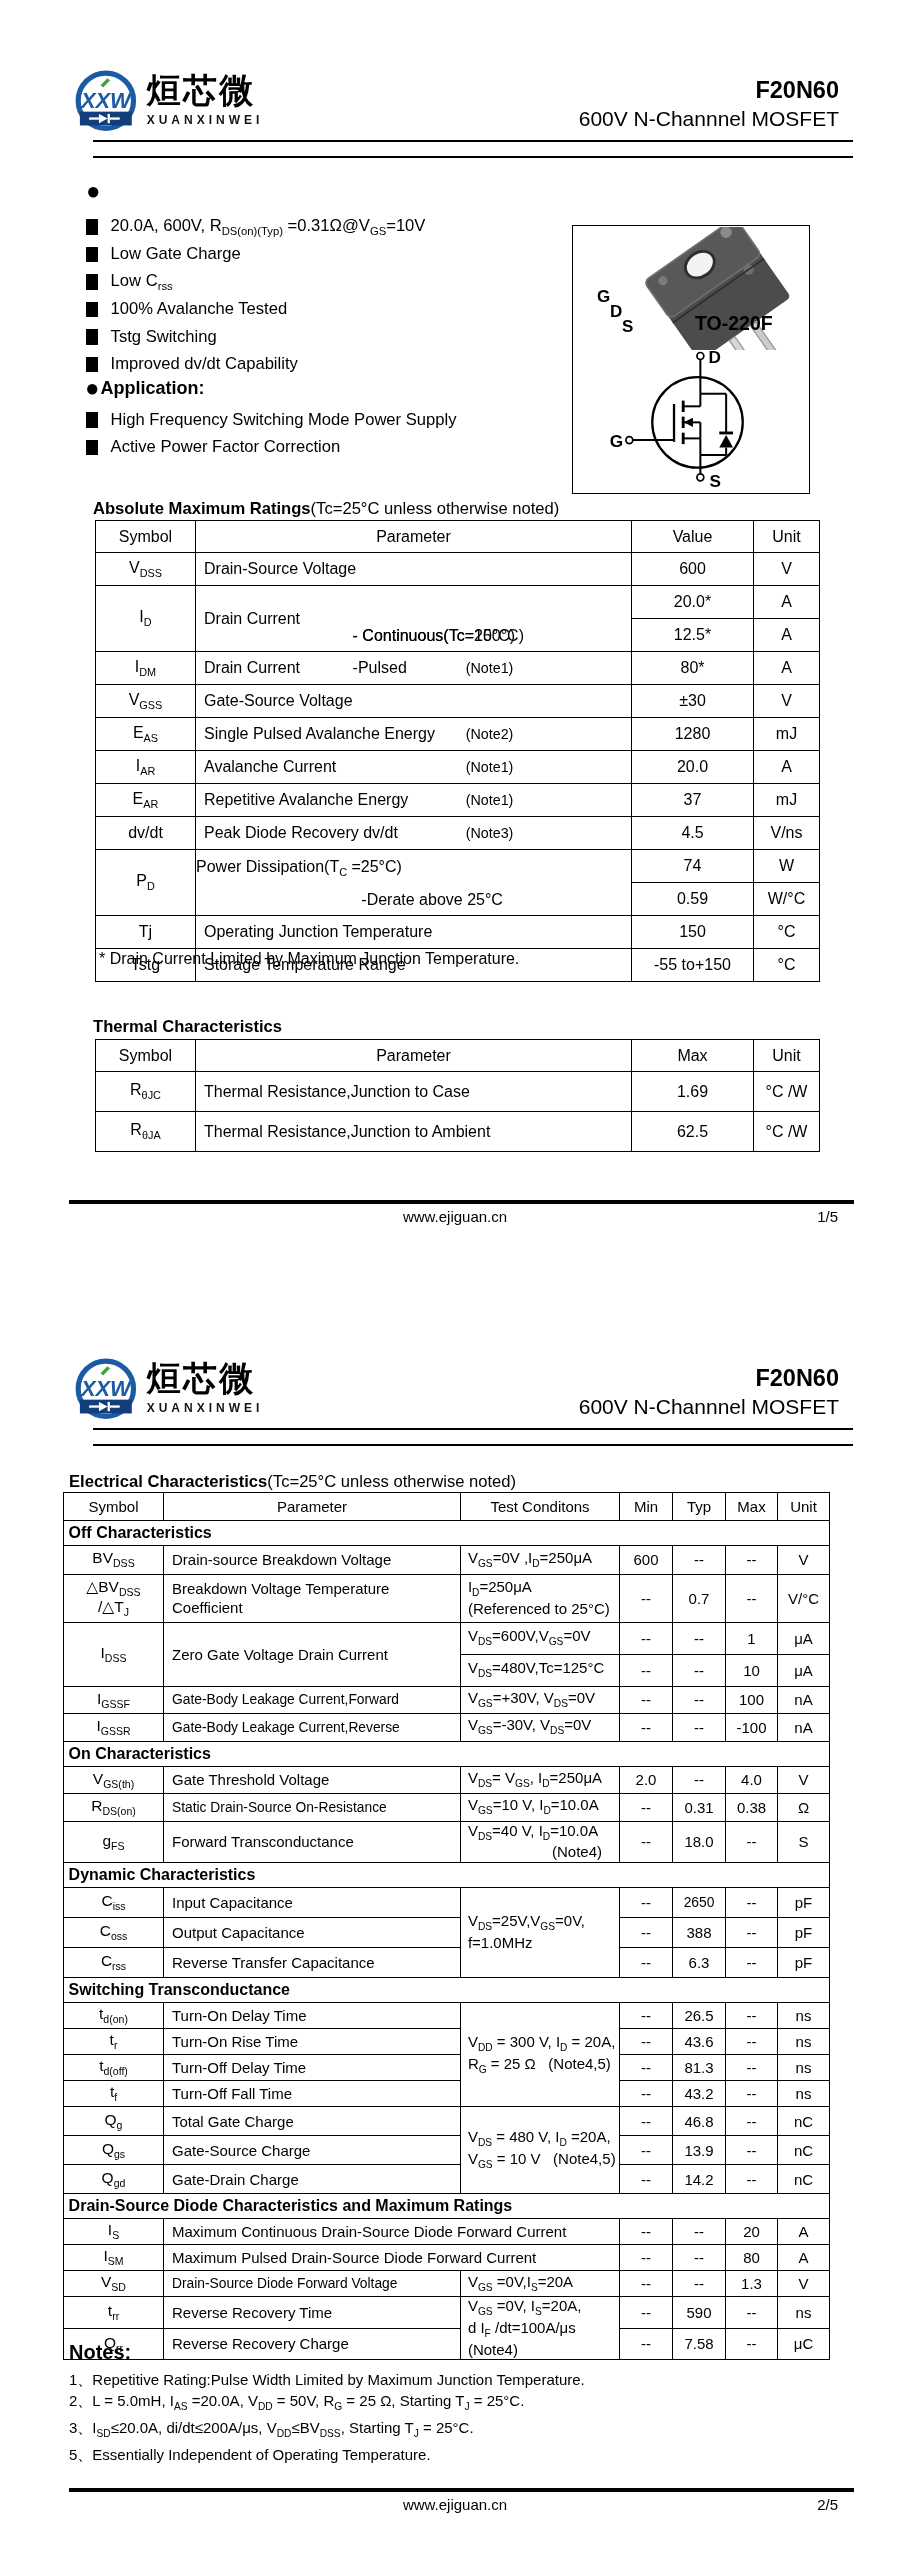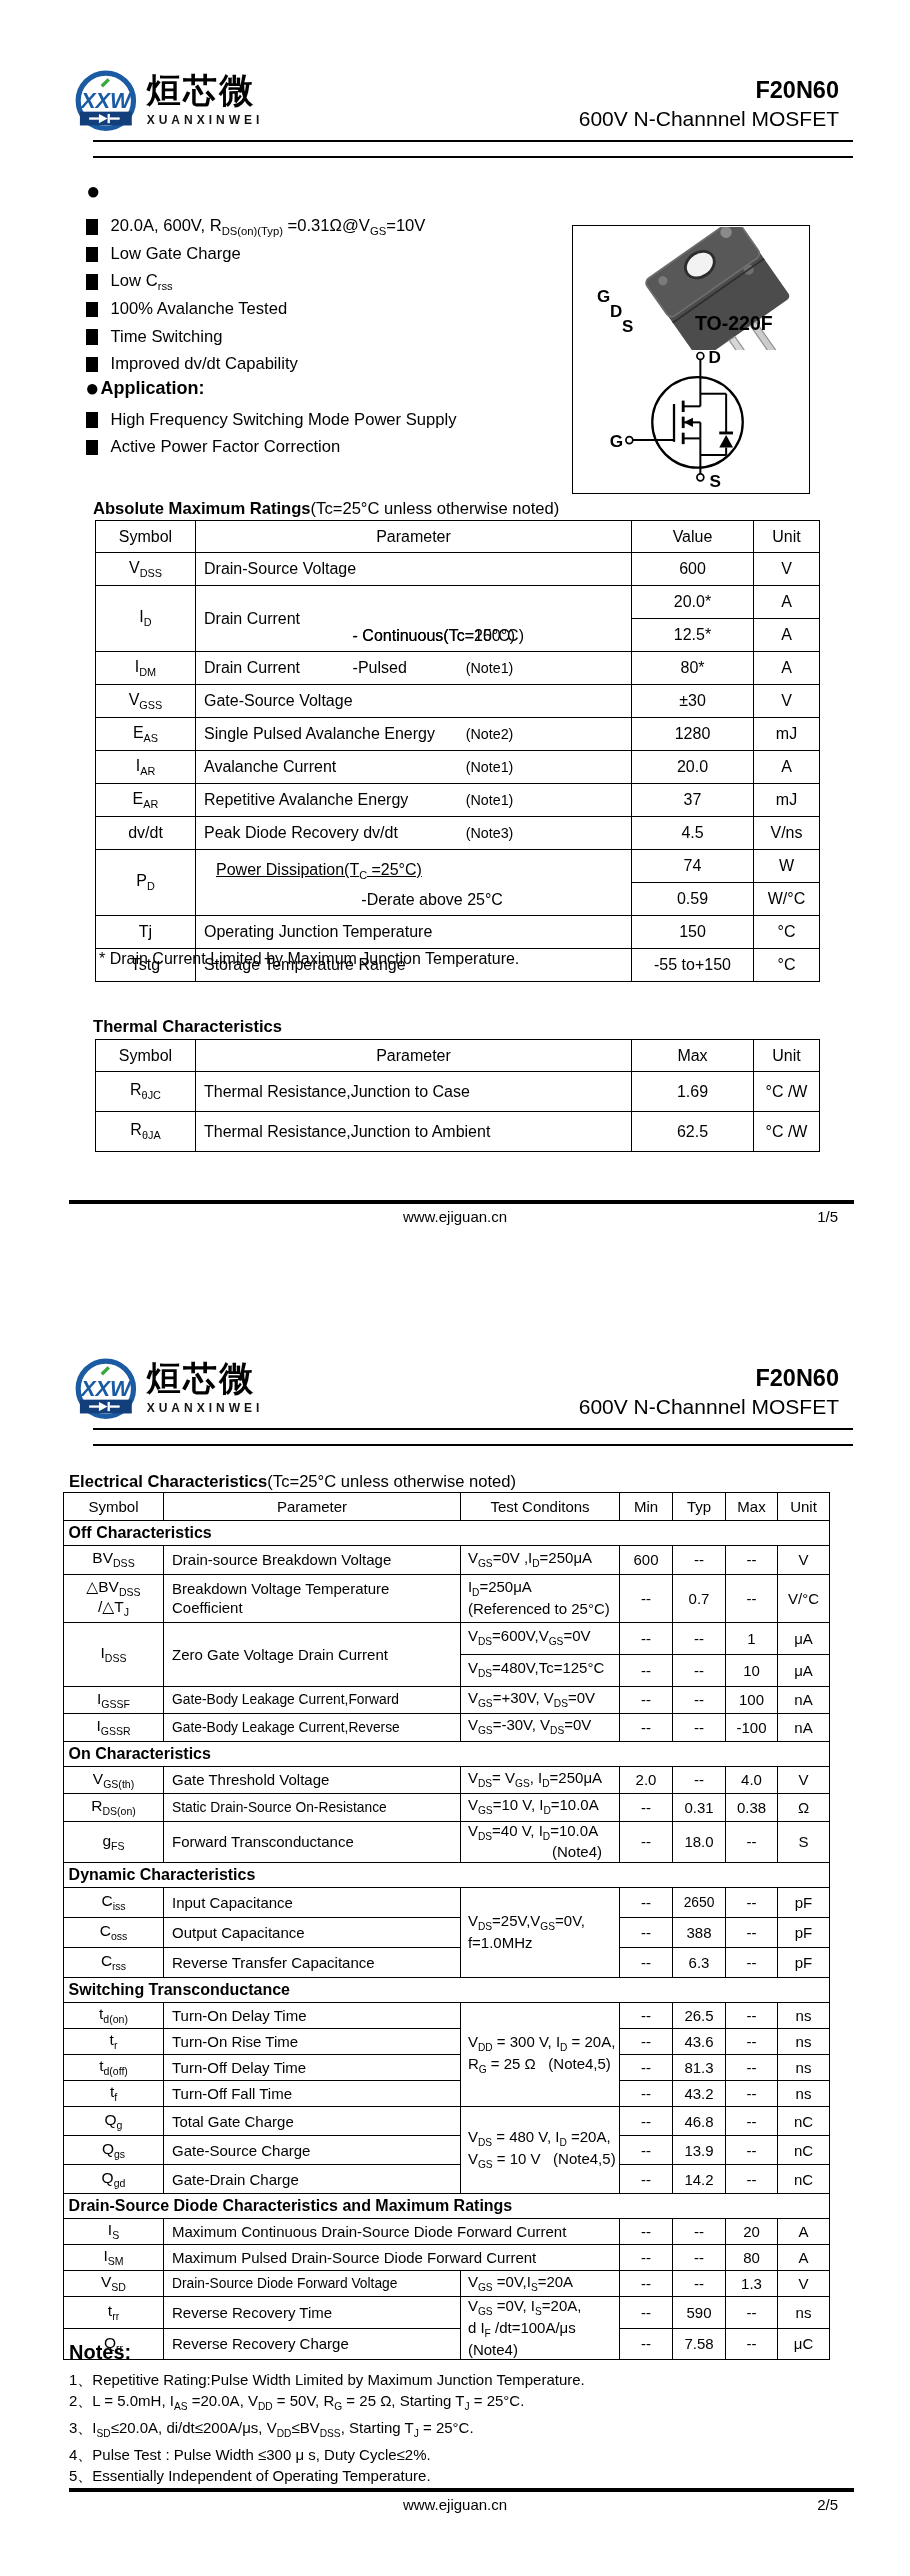--- a/index.html
+++ b/index.html
@@ -47,21 +47,21 @@
   td.l{text-align:left;padding-left:8px;position:relative;}
   td.sym{text-align:center;font-size:16px;}
   .t3 td.sym{font-size:15.5px;line-height:1.15;}
   td.sect{font-weight:bold;text-align:left;padding-left:4.6px;font-size:16px;}
   .p-note{position:absolute;left:62%;top:50%;transform:translateY(-50%);font-size:14.3px;}
   .p-mid{position:absolute;left:36%;top:50%;transform:translateY(-50%);}
   .p-main{position:absolute;left:8px;top:50%;transform:translateY(-50%);}
   .split-cell{position:relative;height:65px;}
   .half-line{position:absolute;left:36%;width:60%;height:33px;line-height:33px;text-align:left;}
   .half-line.h2{top:33px;}
-  .pd1{position:absolute;left:20px;top:0;height:33px;line-height:40px;text-decoration:underline;}
+  .pd1{position:absolute;left:0;top:0;height:33px;line-height:33px;}
   .pd2{position:absolute;left:38%;top:33px;height:33px;line-height:33px;}
   .t3 td.test{text-align:left;padding-left:6.9px;line-height:1.25;}
   .rt{display:block;text-align:right;padding-right:17px;}
   sub{font-size:68%;}
 
   .footnote{left:99px;top:950px;font-size:16px;}
   .th-title{left:93px;top:1017px;font-size:16.6px;font-weight:bold;}
 
   
   .foot-rule{left:69px;top:1200px;width:785px;height:4px;background:#000;}
@@ -115,21 +115,21 @@
     <div class="feat-item">
         <span class="sq"></span>
         <span>Low C<sub>rss</sub></span>
       </div>
     <div class="feat-item">
         <span class="sq"></span>
         <span>100% Avalanche Tested</span>
       </div>
     <div class="feat-item">
         <span class="sq"></span>
-        <span>Time Switching</span>
+        <span>Tstg Switching</span>
       </div>
     <div class="feat-item">
         <span class="sq"></span>
         <span>Improved dv/dt Capability</span>
       </div>
   </div>
   <div class="abs app-label">
     <span class="dot">●</span>
       <b>Application:</b>
   </div>
@@ -620,21 +620,20 @@
       <td class="c">μC</td>
     </tr>
   </tbody>
     </table>
 
   <div class="abs notes">
     <div class="notes-title">Notes:</div>
     <div class="note-item">1、Repetitive Rating:Pulse Width Limited by Maximum Junction Temperature.</div>
     <div class="note-item">2、L = 5.0mH, I<sub>AS</sub> =20.0A, V<sub>DD</sub> = 50V, R<sub>G</sub> = 25 Ω, Starting T<sub>J</sub> = 25°C.</div>
     <div class="note-item">3、I<sub>SD</sub>≤20.0A, di/dt≤200A/μs, V<sub>DD</sub>≤BV<sub>DSS</sub>, Starting T<sub>J</sub> = 25°C.</div>
-    <div class="note-item">4、Pulse Test : Pulse Width ≤300 μ s, Duty Cycle≤2%.</div>
     <div class="note-item">5、Essentially Independent of Operating Temperature.</div>
   </div>
 
   <div class="abs foot-rule"></div>
   <div class="abs foot-site">www.ejiguan.cn</div>
   <div class="abs foot-page">2/5</div>
 </div>
 
 
 </body></html>

